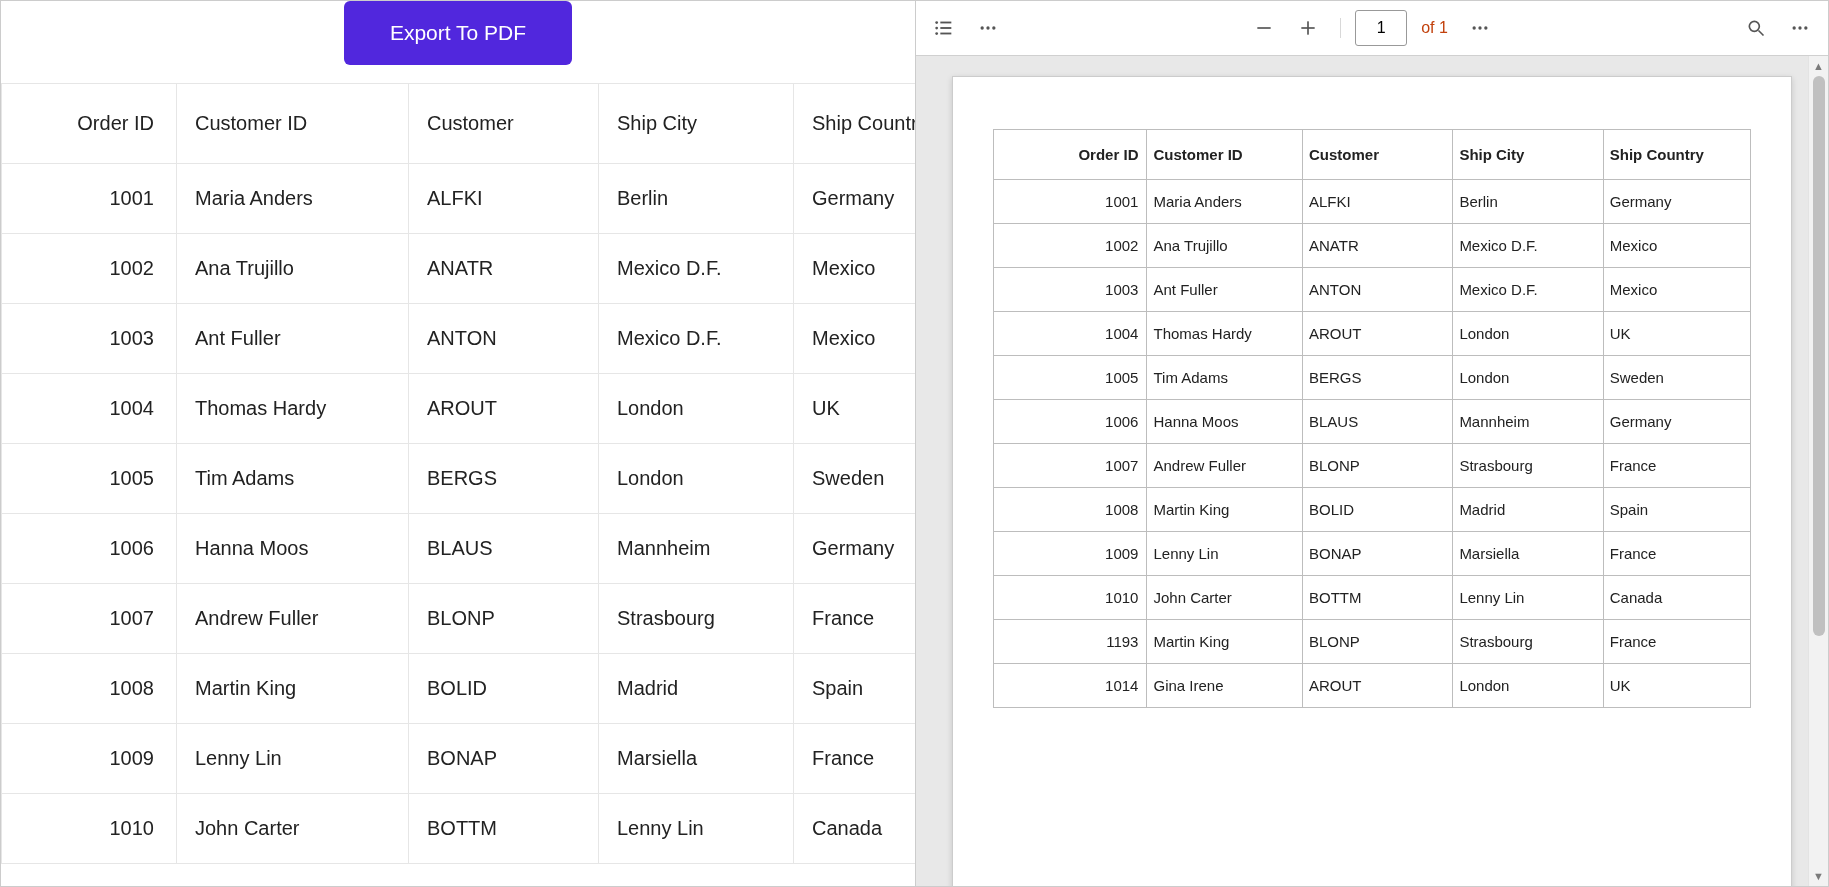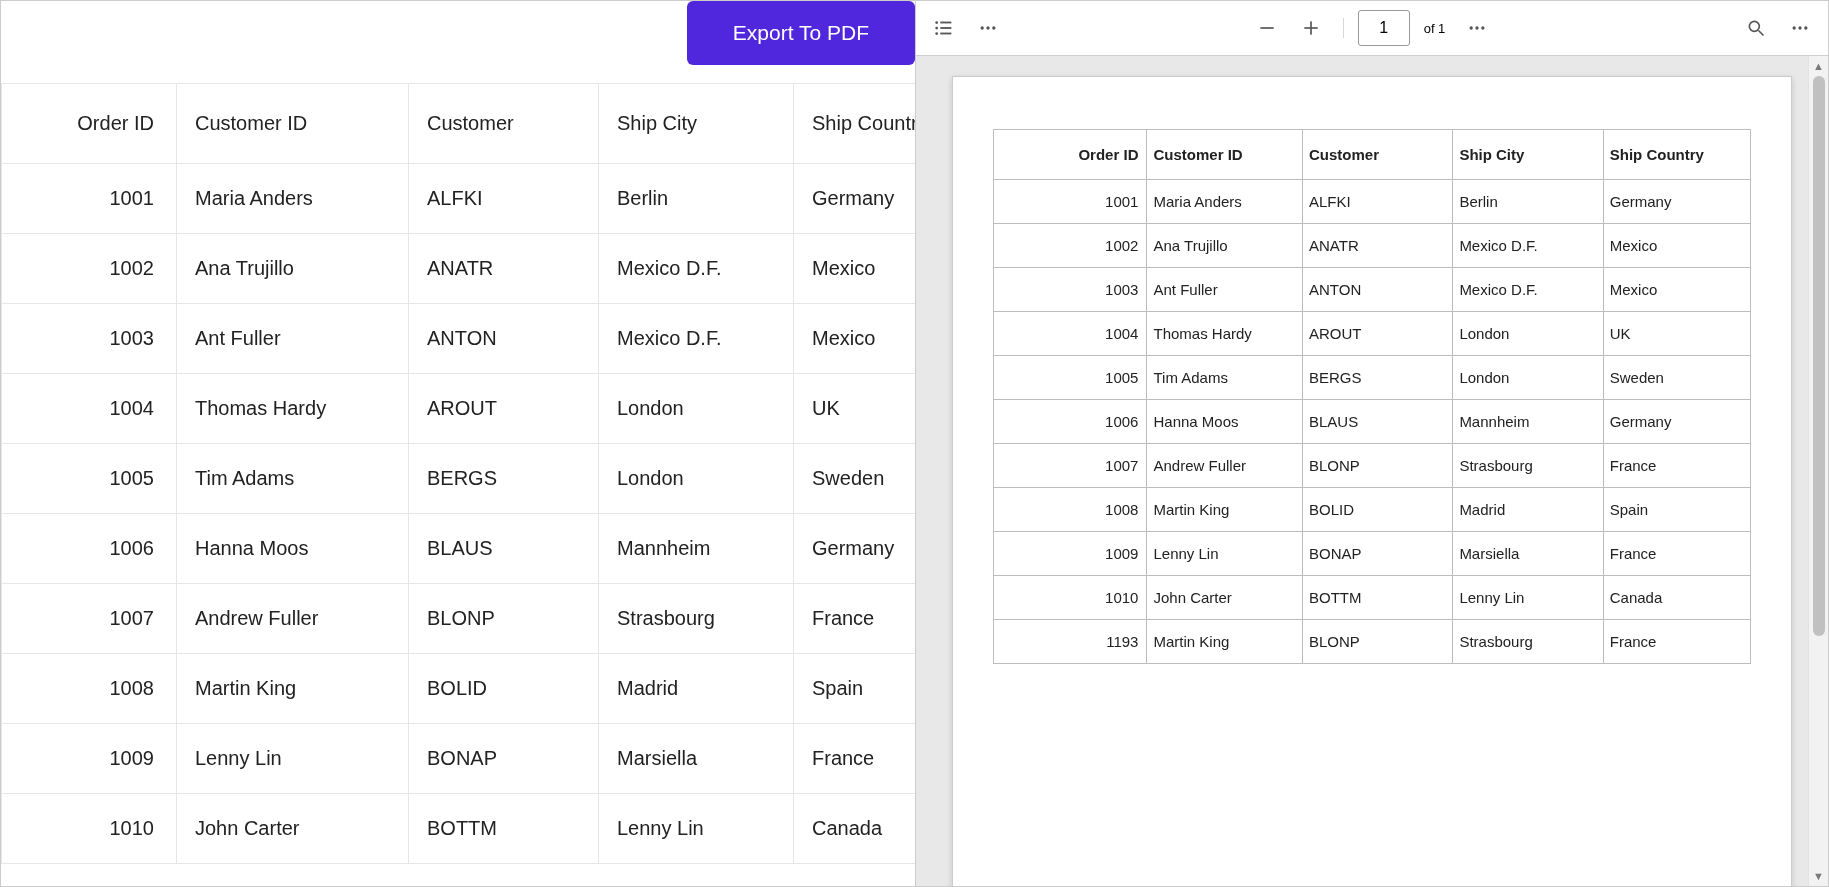--- a/index.html
+++ b/index.html
@@ -17,21 +17,21 @@
   
   .left-panel {
     width: 915px;
     height: 100%;
     border-right: 1px solid #ccc;
     overflow: hidden;
     position: relative;
   }
   .export-button-wrap {
     display: flex;
-    justify-content: flex-end;
+    justify-content: center;
     padding-top: 0;
     padding-bottom: 18px;
   }
   .export-button {
     background: #5127dd;
     color: #fff;
     border: none;
     border-radius: 6px;
     padding: 20px 46px;
     font-size: 21px;
@@ -91,21 +91,21 @@
   .tb-spacer-left { flex: 1; min-width: 10px; }
   .tb-spacer-right { flex: 1; min-width: 10px; }
   .page-input {
     width: 52px;
     height: 36px;
     border: 1px solid #999;
     border-radius: 3px;
     text-align: center;
     font-size: 16px;
   }
-  .page-of { font-size: 13px; color: #000000; padding: 0 6px; }
+  .page-of { font-size: 16px; color: #c2410c; padding: 0 6px; }
   .pdf-surface {
     flex: 1;
     background: #e8e8e8;
     display: flex;
     justify-content: center;
     overflow: hidden;
     position: relative;
     padding: 20px 0;
   }
   .pdf-page {
@@ -402,20 +402,27 @@
               <td class="p-city">Lenny Lin</td>
               <td class="p-country">Canada</td>
             </tr>
             <tr>
               <td class="p-orderid">1193</td>
               <td class="p-custid">Martin King</td>
               <td class="p-cust">BLONP</td>
               <td class="p-city">Strasbourg</td>
               <td class="p-country">France</td>
             </tr>
+            <tr>
+              <td class="p-orderid">1014</td>
+              <td class="p-custid">Gina Irene</td>
+              <td class="p-cust">AROUT</td>
+              <td class="p-city">London</td>
+              <td class="p-country">UK</td>
+            </tr>
           </tbody>
       </table>
     </div>
     <div class="scrollbar-track">
       <div class="scrollbar-arrow">▲</div>
       <div class="scrollbar-thumb"></div>
       <div class="gap"></div>
       <div class="scrollbar-arrow">▼</div>
     </div>
   </div>

